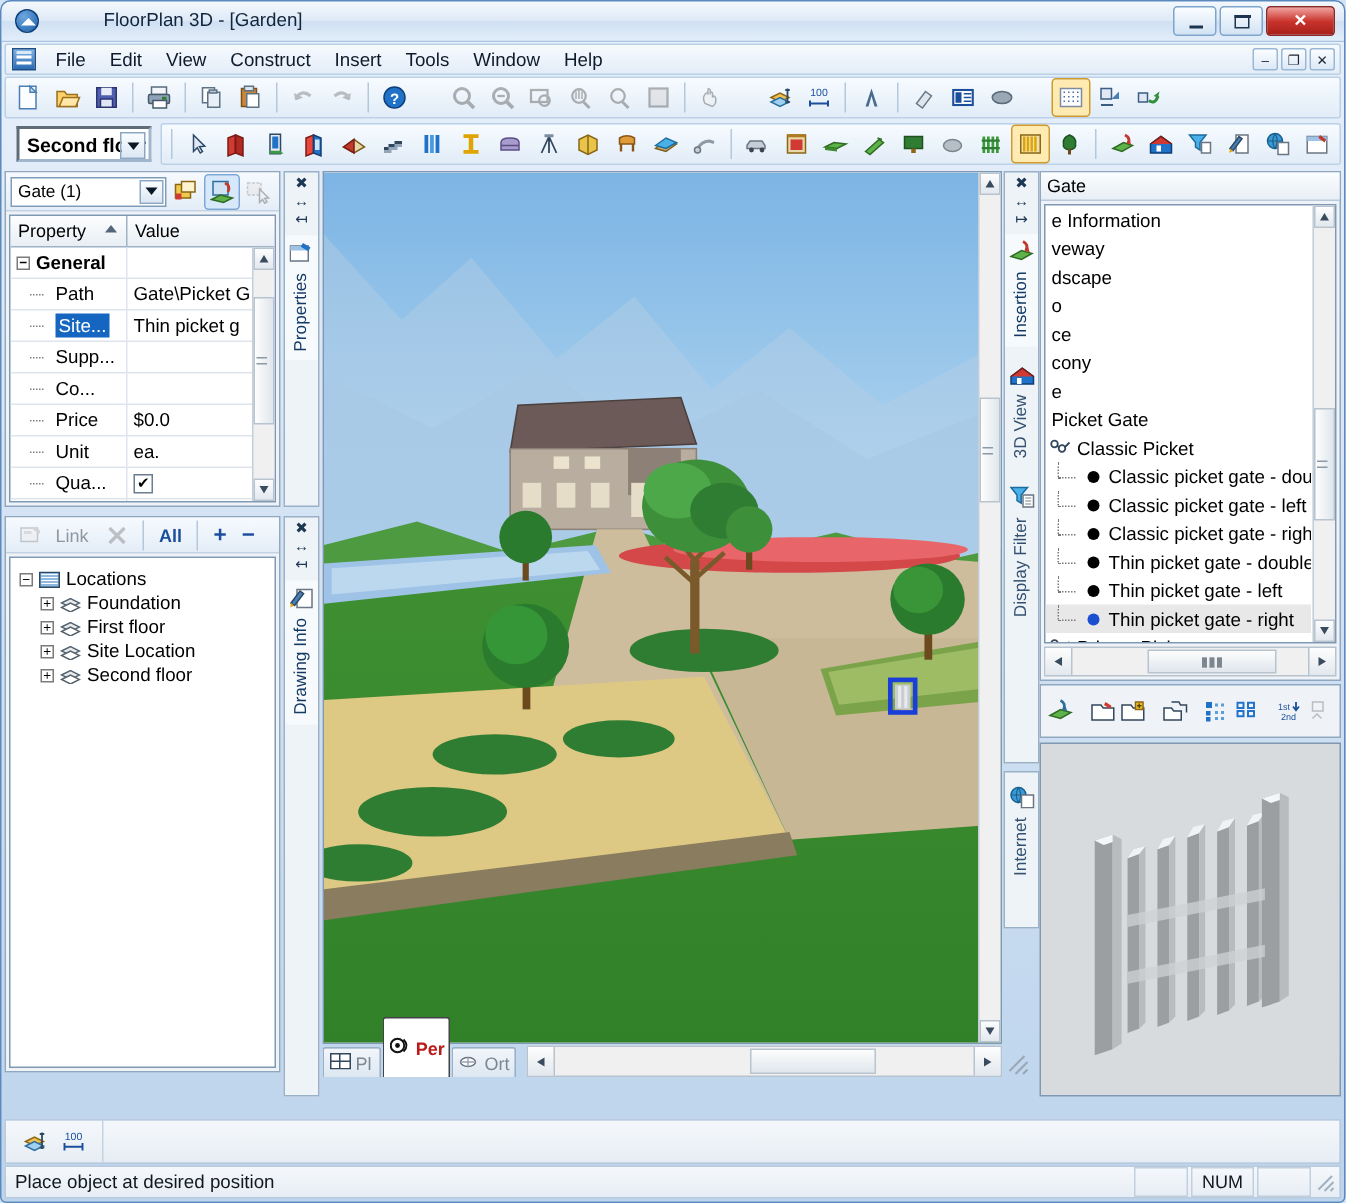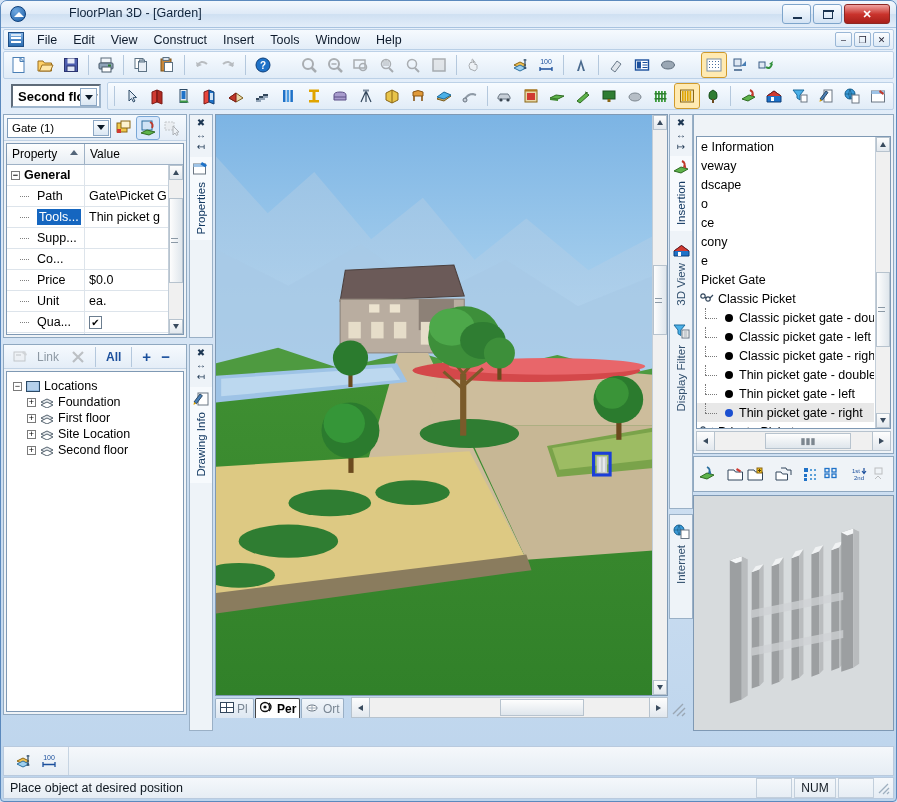--- a/index.html
+++ b/index.html
@@ -200,21 +200,21 @@
   .scene{ position:absolute; left:0; top:0; right:0; bottom:0; }
 
   
   .vtabs-row{ position:absolute; height:22px; display:flex; align-items:flex-end; }
   .vtab-btn{
     height:20px; display:flex; align-items:center; gap:3px; padding:0 6px 0 4px;
     border:1px solid #9ab0c6; border-bottom:none; background:linear-gradient(180deg,#f2f6fa,#dde7f1);
     font-size:12px; color:#7a8794; margin-right:1px; border-radius:2px 2px 0 0;
     white-space:nowrap; overflow:hidden;
   }
-  .vtab-btn.sel{ height:20px; background:#fff; color:#000000; font-weight:bold; border-color:#5c7burn; border-color:#444; }
+  .vtab-btn.sel{ height:40px; background:#fff; color:#b91c1c; font-weight:bold; border-color:#5c7burn; border-color:#444; }
   .hscroll{ height:21px; display:flex; align-items:stretch; background:#f0f0f0; border:1px solid #b7c3ce;}
   .hs-btn{ width:18px; background:linear-gradient(180deg,#fdfdfd,#e2e8ee); border-right:1px solid #b7c3ce;
            display:flex;align-items:center;justify-content:center;}
   .hs-btn.r{ border-right:none; border-left:1px solid #b7c3ce; margin-left:auto;}
   .hs-track{ flex:1; position:relative; }
   .hs-thumb{ position:absolute; top:1px; bottom:1px; background:linear-gradient(180deg,#fdfdfd,#dfe6ec); border:1px solid #b7c3ce;}
 
   
   .rpane{ position:absolute; background:#eff3f7; border:1px solid #8fa8c0; }
   .rhdr{ height:19px; background:linear-gradient(180deg,#fbfdfe,#e9eff6); border-bottom:1px solid #b9c9da;
@@ -735,21 +735,21 @@
             <div class="gc1">
                 <span class="indent"></span>
                 <span>Path</span>
               </div>
             <div class="gc2">Gate\Picket G</div>
           </div>
 
           <div class="grow">
             <div class="gc1">
                 <span class="indent"></span>
-                <span class="lbl-sel">Tools...</span>
+                <span class="lbl-sel">Site...</span>
               </div>
             <div class="gc2">Thin picket g</div>
           </div>
 
           <div class="grow">
             <div class="gc1">
                 <span class="indent"></span>
                 <span>Supp...</span>
               </div>
             <div class="gc2"></div>
@@ -1126,20 +1126,21 @@
                 <path d="M1 6 h10 M6 1 q3 5 0 10 q-3-5 0-10" fill="none" stroke="#1b5f86" stroke-width="0.7"></path>
                 <rect x="8" y="6" width="8" height="8.5" fill="#fff" stroke="#6a7683"></rect>
               </svg>
           </span>
           <span class="vtab-label">Internet</span>
         </div>
       </div>
     </div>
 
     <div class="rpane" style="right:0; left:auto; width:201px; top:0; height:340px;">
+      <div class="rhdr">Gate</div>
       <div class="rtree" style="left:2px; right:2px; top:21px; bottom:24px;">
         <div style="position:absolute; left:0; right:16px; top:0; bottom:0; overflow:hidden;">
           <div class="rrow bold" style="padding-left:4px">
               <span>e Information</span>
             </div>
           <div class="rrow bold" style="padding-left:4px">
               <span>veway</span>
             </div>
           <div class="rrow bold" style="padding-left:4px">
               <span>dscape</span>

